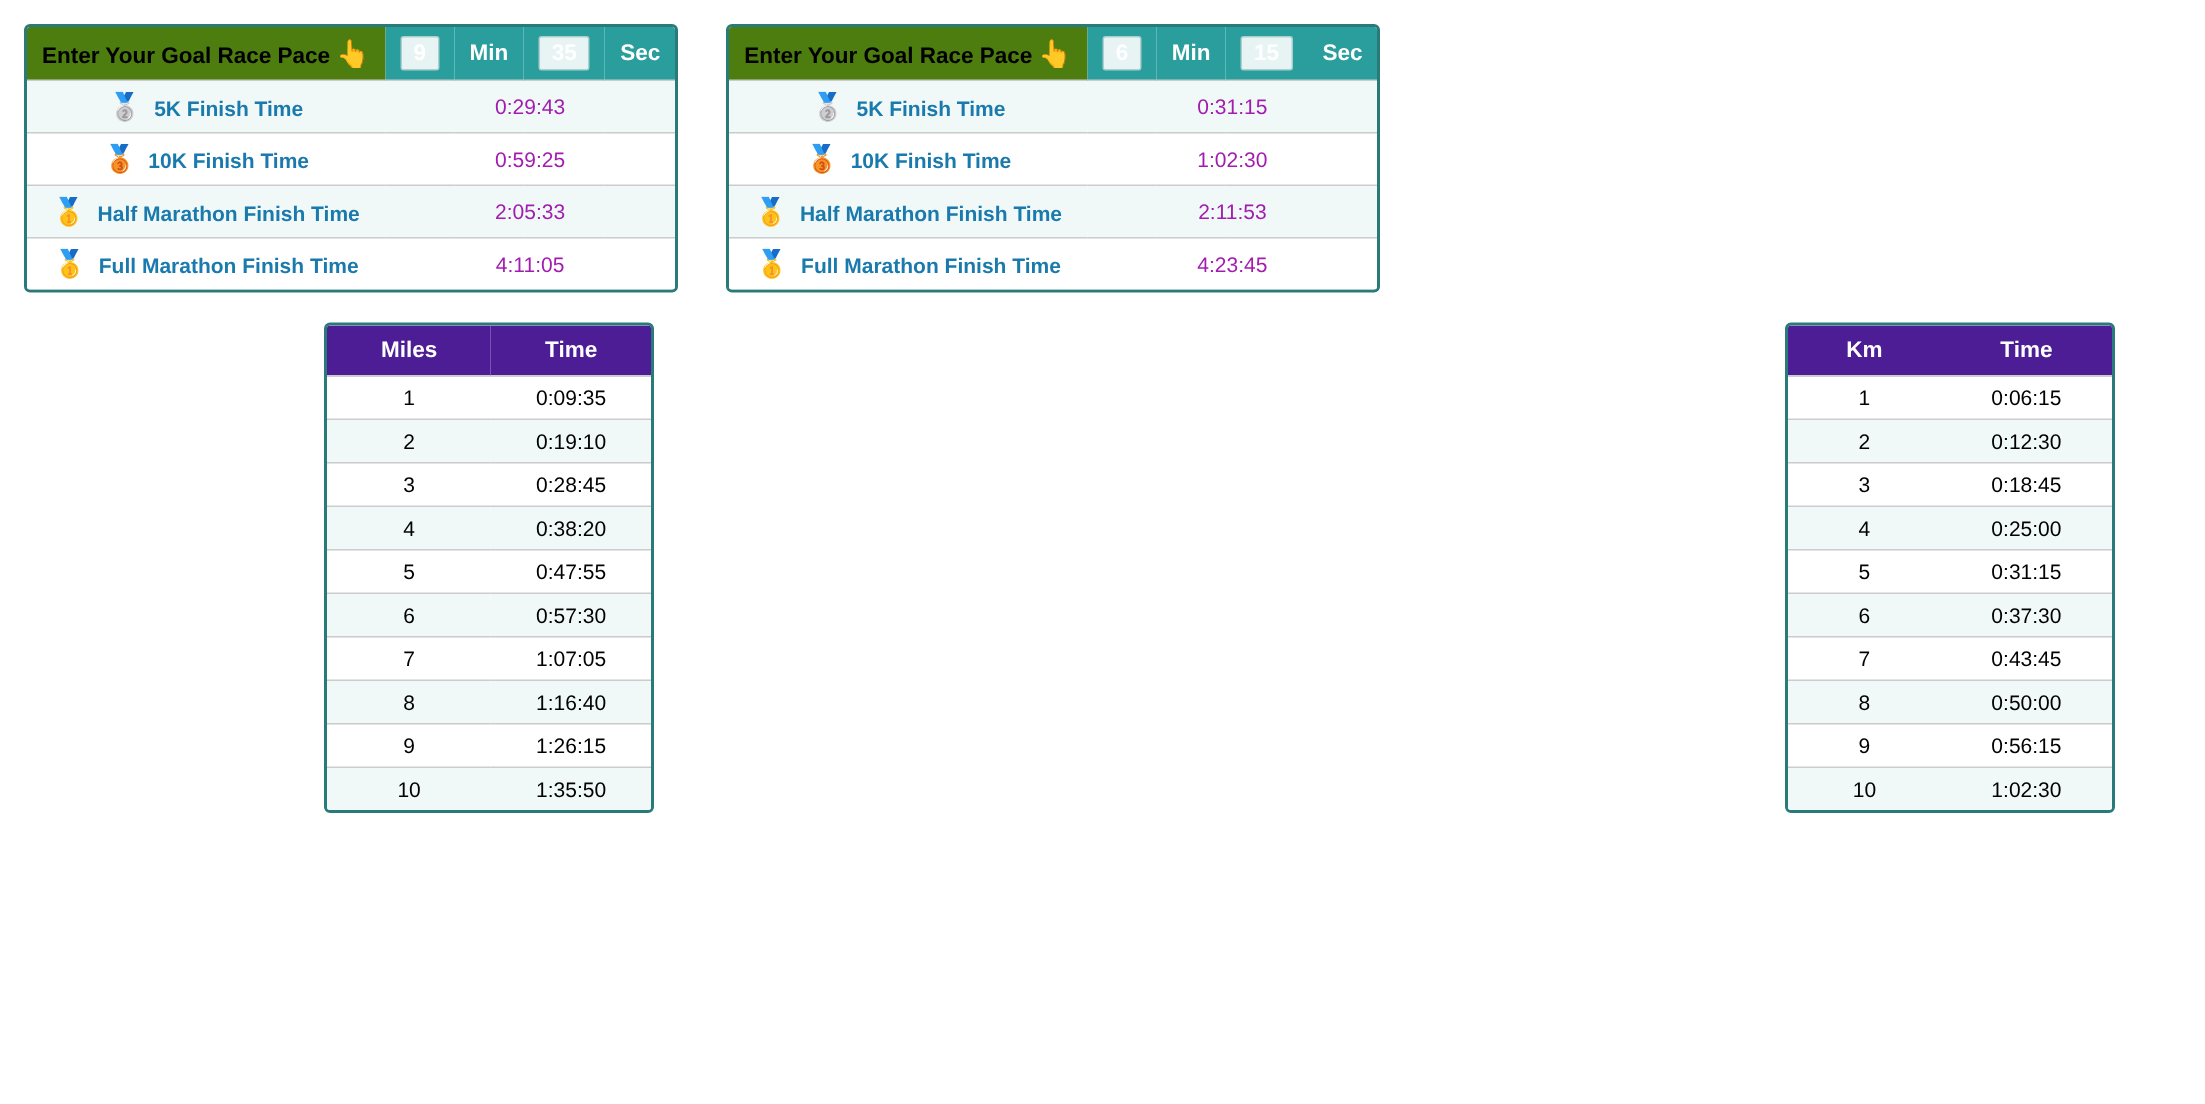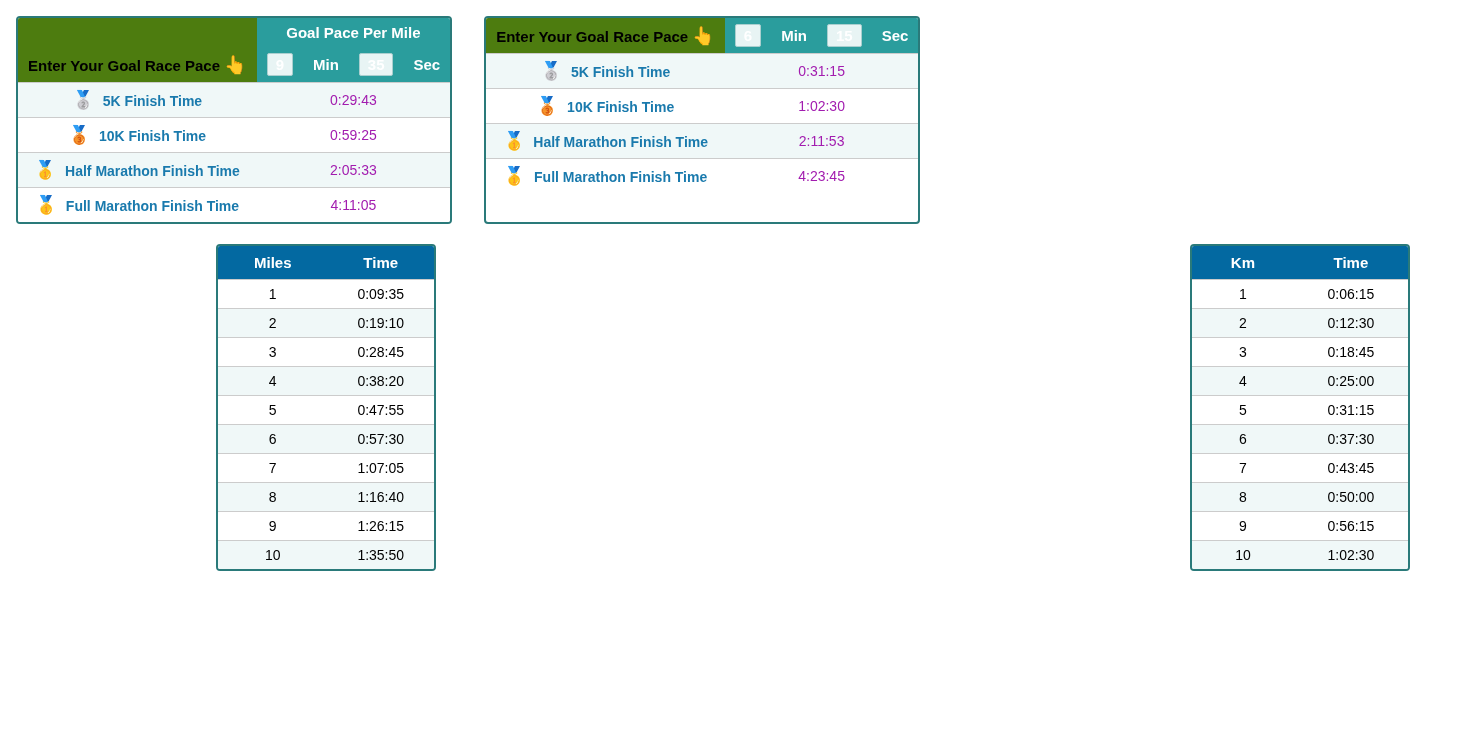--- a/index.html
+++ b/index.html
@@ -80,21 +80,21 @@
       border: 2px solid #2a7a7a;
       border-radius: 4px;
       overflow: hidden;
       min-width: 220px;
     }
     .splits-table {
       width: 100%;
       border-collapse: collapse;
     }
     .splits-table th {
-      background: #0369a1;
+      background: #4c1d95;
       color: #fff;
       font-weight: bold;
       text-align: center;
       padding: 8px 32px;
       font-size: 15px;
     }
     .splits-table td {
       padding: 6px 14px;
       font-size: 14px;
       text-align: center;
@@ -114,24 +114,20 @@
     }
   </style>
 </head>
 <body>
 
 <div class="top-section">
 
   <div class="pace-table-wrapper">
     <table class="pace-table">
       <thead>
-        <tr>
-          <th class="label-col"></th>
-          <th colspan="4">Goal Pace Per Mile</th>
-        </tr>
         <tr>
           <th class="label-col goal-label-cell">
             <span>Enter Your Goal Race Pace</span>
             <span class="pointer-icon">👆</span>
           </th>
           <th>
             <span class="pace-value">9</span>
           </th>
           <th>Min</th>
           <th>

